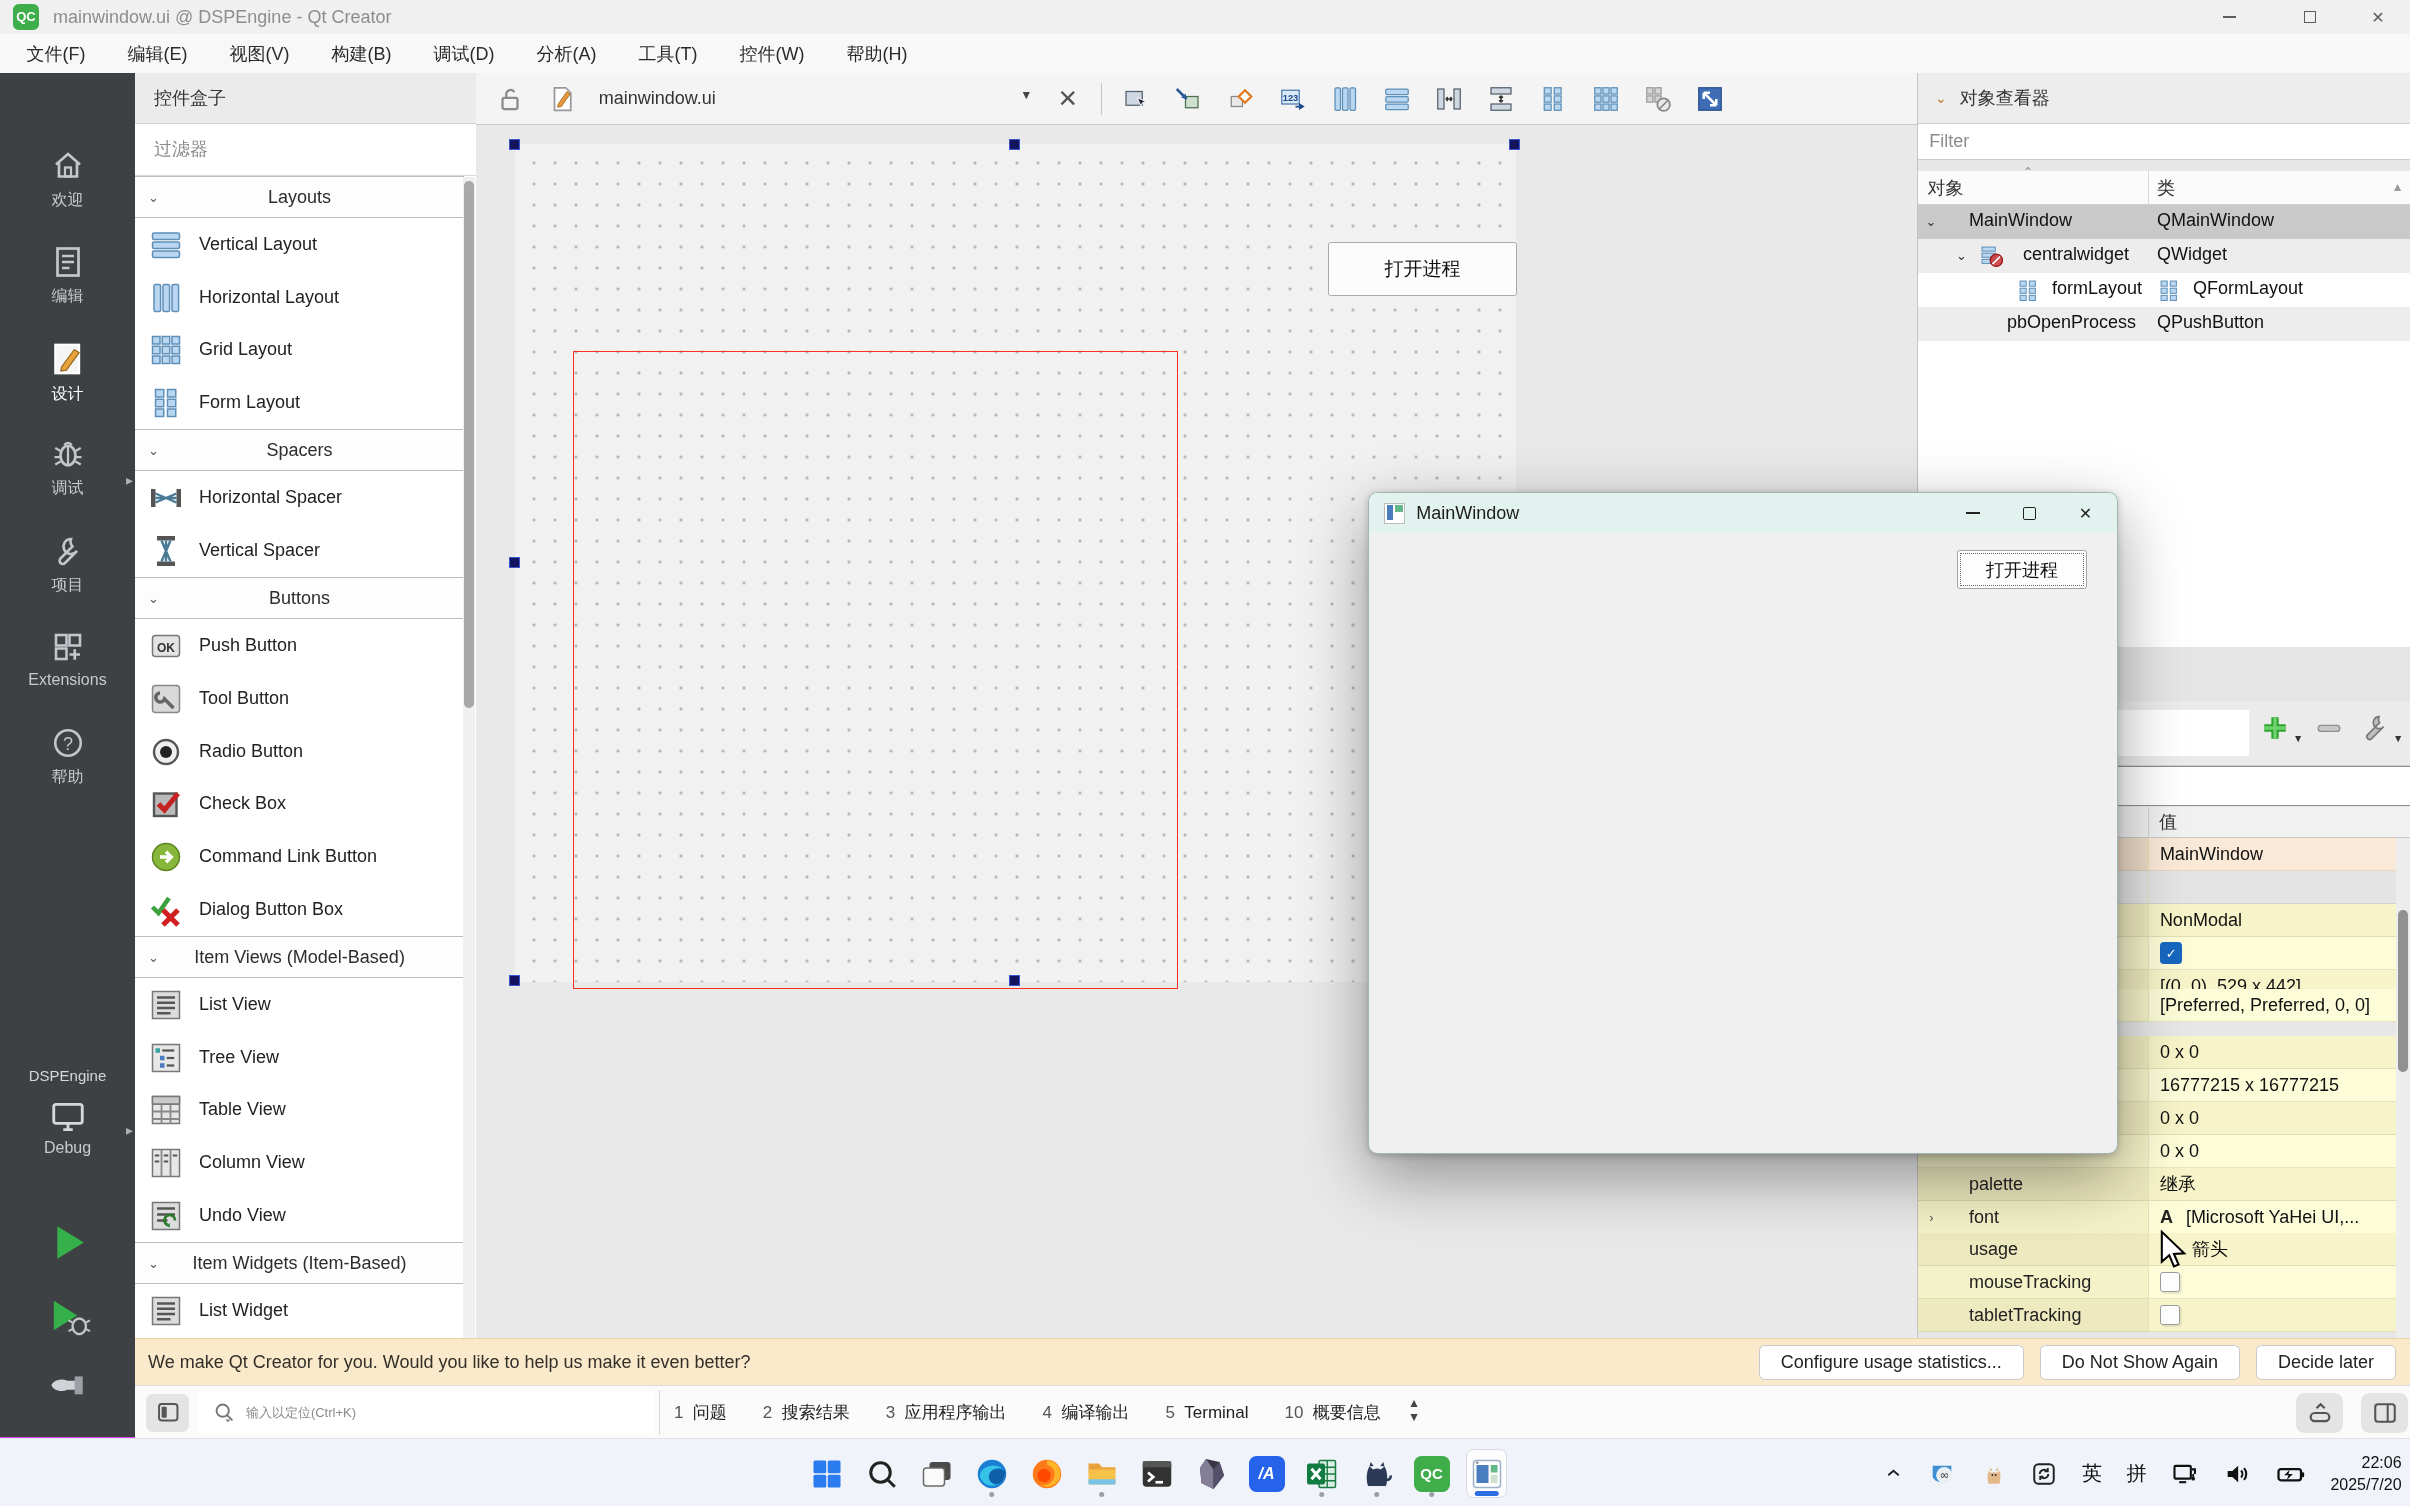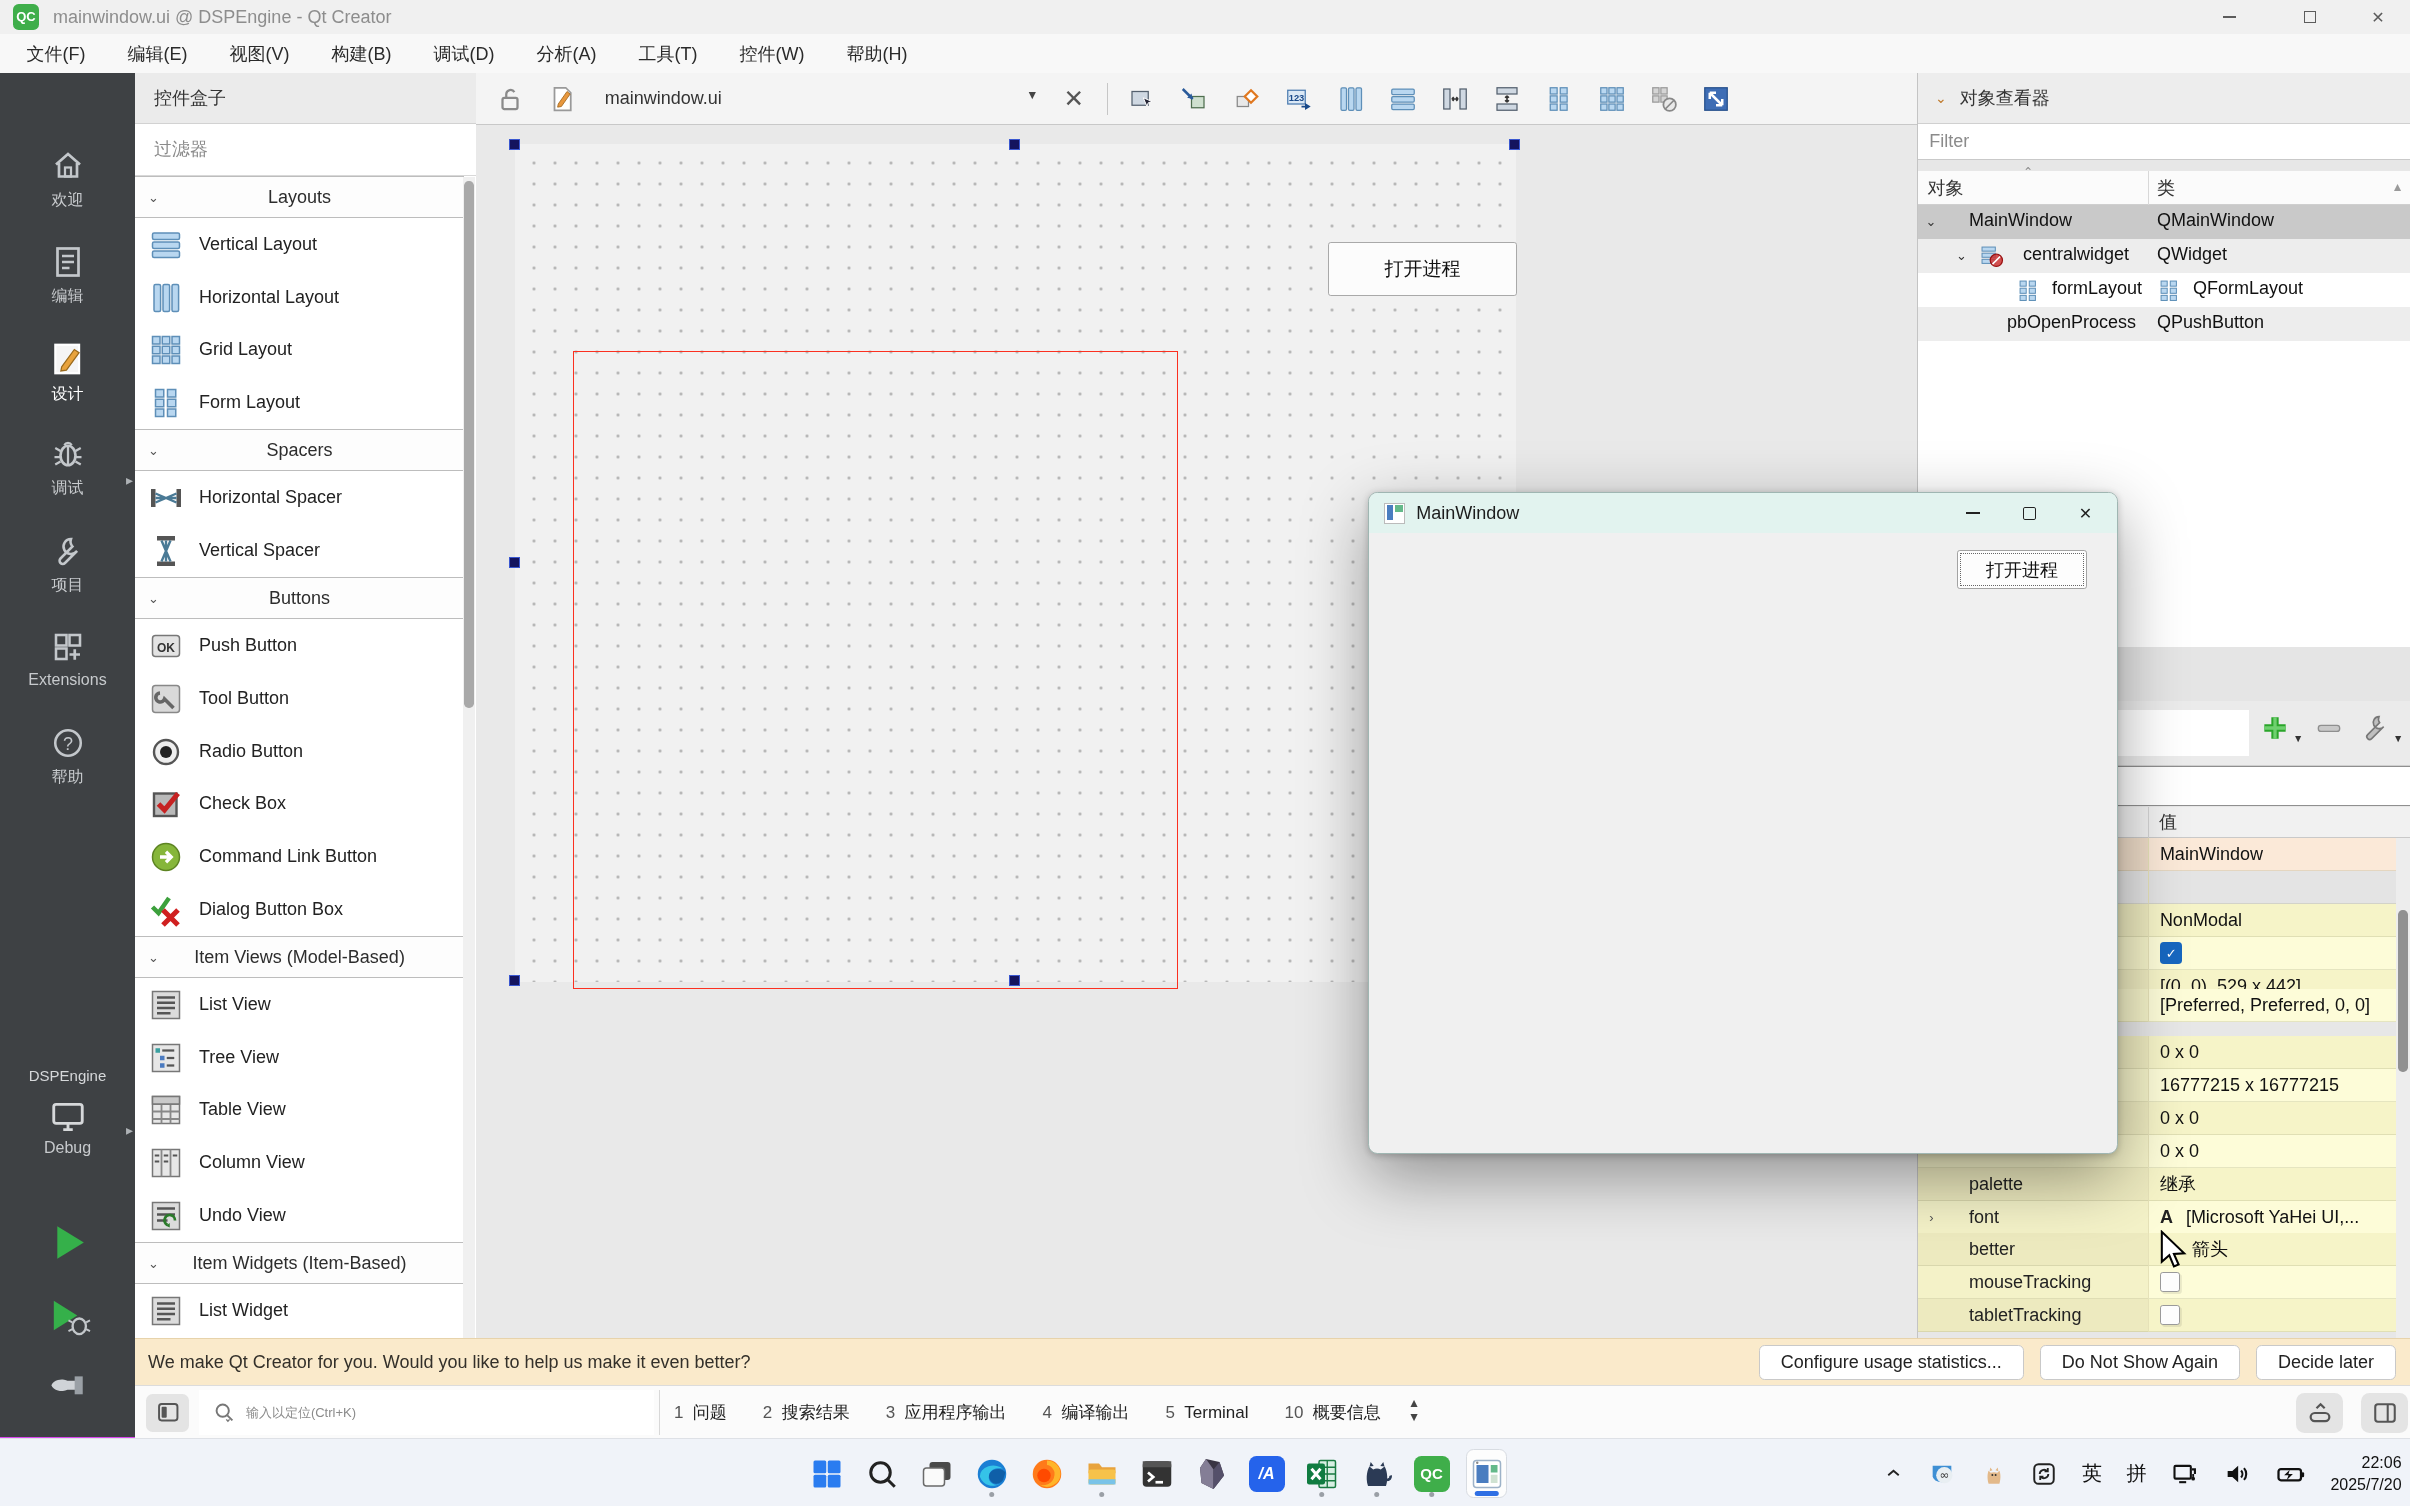--- a/index.html
+++ b/index.html
@@ -47,21 +47,21 @@
   .wb-item .wb-label{font-size:18px;color:#222}
   #wb-scroll{position:absolute;right:0.9px;top:104px;width:12.2px;height:1161px;background:#f0f0f0}
   #wb-thumb{position:absolute;left:1.4px;top:3.8px;width:9.4px;height:527px;background:#a9a9a9;border-radius:4.7px}
 
   
   #editor{position:absolute;left:476px;top:73px;width:1441px;height:1265px;background:#e9e9e9;overflow:hidden}
   #ed-toolbar{position:absolute;left:0;top:0;width:1441px;height:52px;background:#f4f4f4;border-bottom:0.9px solid #c8c8c8;
     display:flex;align-items:center}
   .tbico{width:41px;height:41px;display:flex;align-items:center;justify-content:center;margin:0 5.6px;flex:0 0 auto}
   .tbico svg{width:30px;height:30px}
-  #doc-combo{display:flex;width:443px;margin-left:17px}
+  #doc-combo{display:flex;width:443px;margin-left:11px}
   #doc-combo .doc-name{font-size:18px;color:#333}
   #doc-combo .combo-arrow{margin-left:auto;color:#444;font-size:12.2px;padding-right:9.4px}
   .tb-sep{width:0.9px;height:32px;background:#c6c6c6;margin:0 7.5px;flex:0 0 0.9px}
   #form-surface{position:absolute;left:39px;top:71px;width:1001px;height:838px;background:#f1f1f1;
     background-image:radial-gradient(circle,#aeaeae 1.3px,transparent 1.5px);background-size:21px 21px;background-position:8.5px 8.5px}
   .hdl{position:absolute;width:11.3px;height:11.3px;background:#14145e;border:1.9px solid #3a57d0}
   #red-frame{position:absolute;left:58px;top:207px;width:605px;height:638px;border:0.9px solid #fb3020}
   #canvas-btn{position:absolute;left:813px;top:98px;width:189px;height:54px;background:#fcfcfc;border:0.9px solid #a9a9a9;border-radius:2.8px;
     display:flex;align-items:center;justify-content:center;font-size:19px;color:#111}
 
@@ -818,21 +818,21 @@
             <span class="exp">›</span>
             <span>font</span>
           </div>
         <div class="v">
             <span style="font-weight:bold;margin-right:13px;color:#222">A</span>
             <span>[Microsoft YaHei UI,...</span>
           </div>
       </div>
       <div class="prow pr-a" style="top:395px">
         <div class="n">
-            <span>better</span>
+            <span>usage</span>
           </div>
         <div class="v">
             <span style="width:32px"></span>
             <span>箭头</span>
           </div>
       </div>
       <div class="prow pr-b" style="top:428px">
         <div class="n">
             <span>mouseTracking</span>
           </div>

